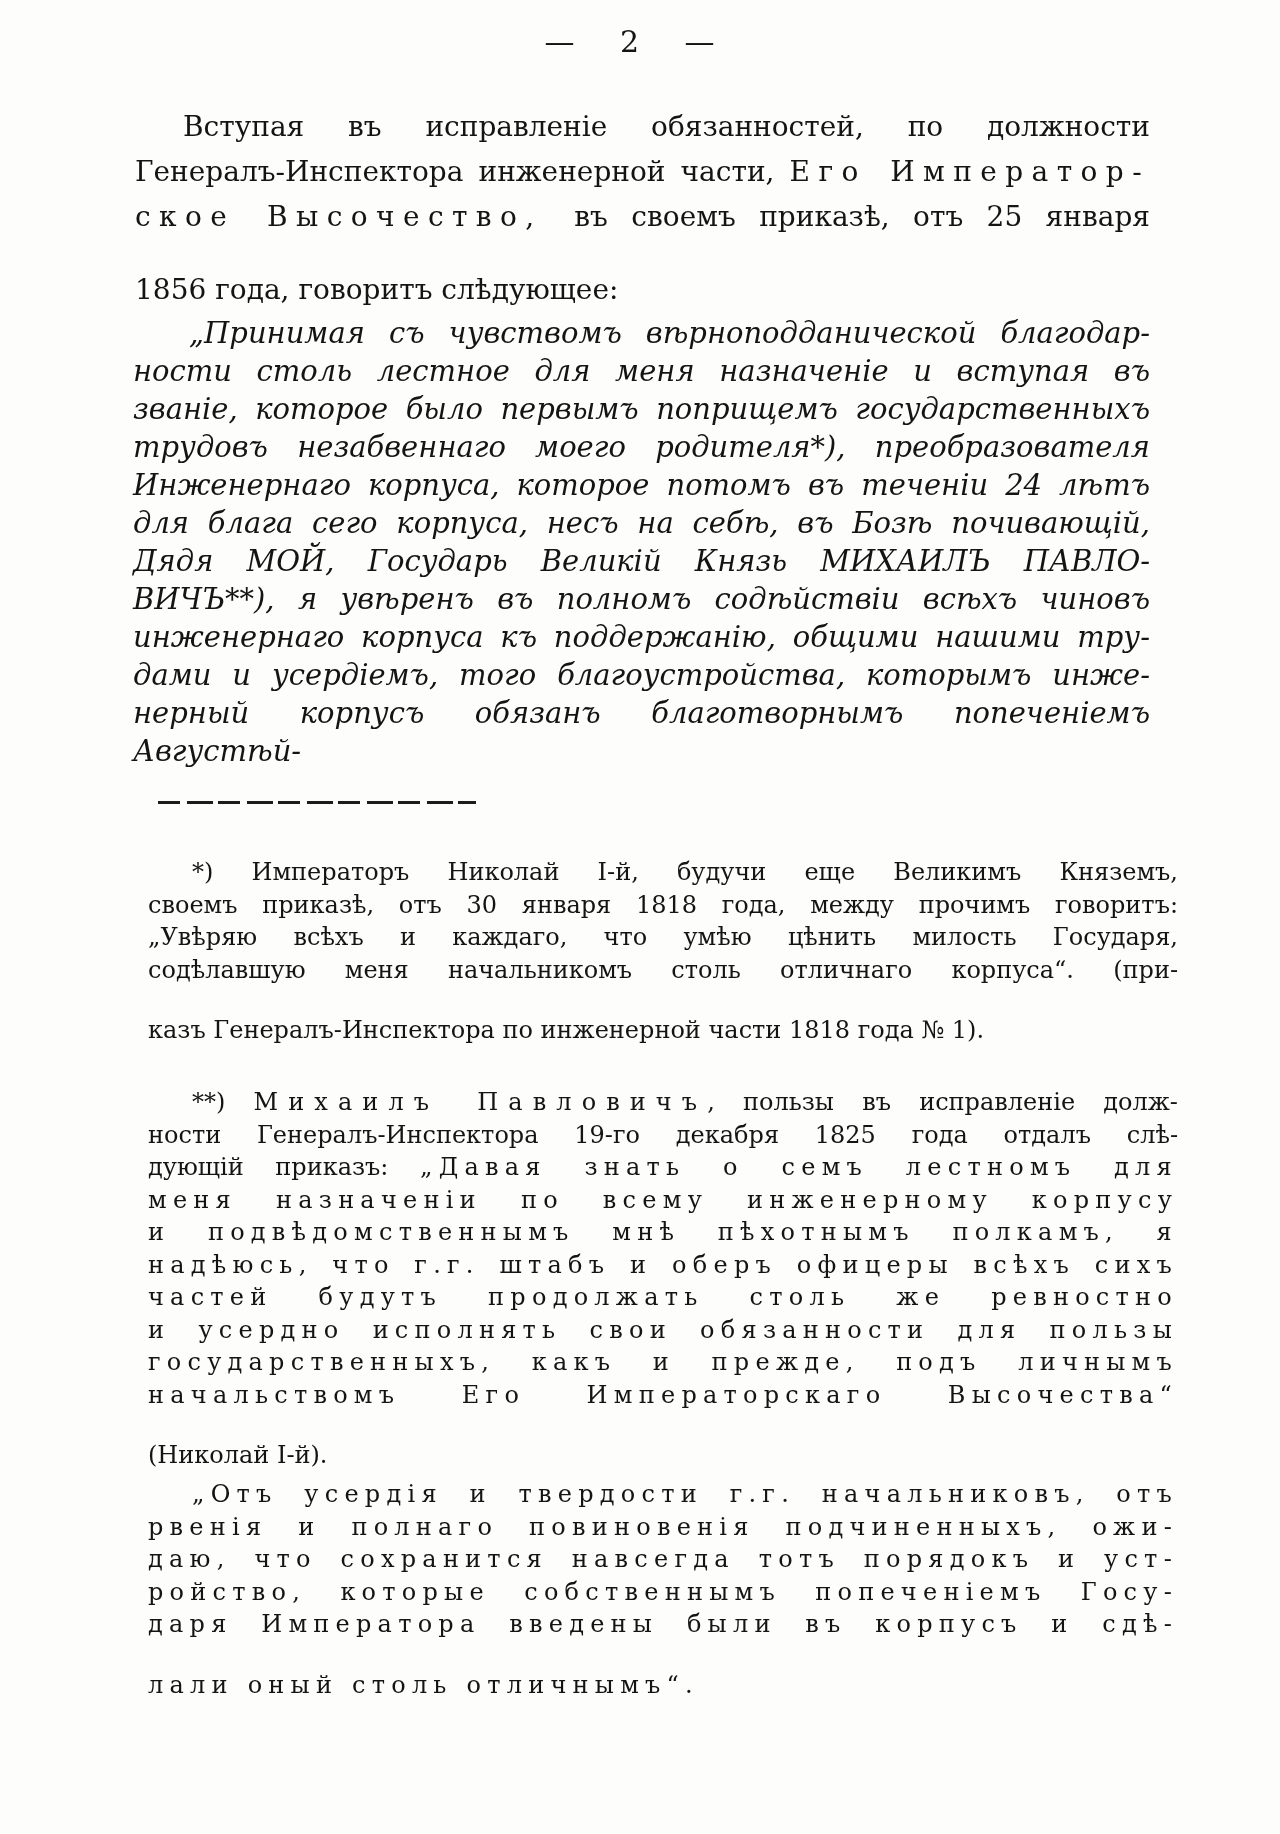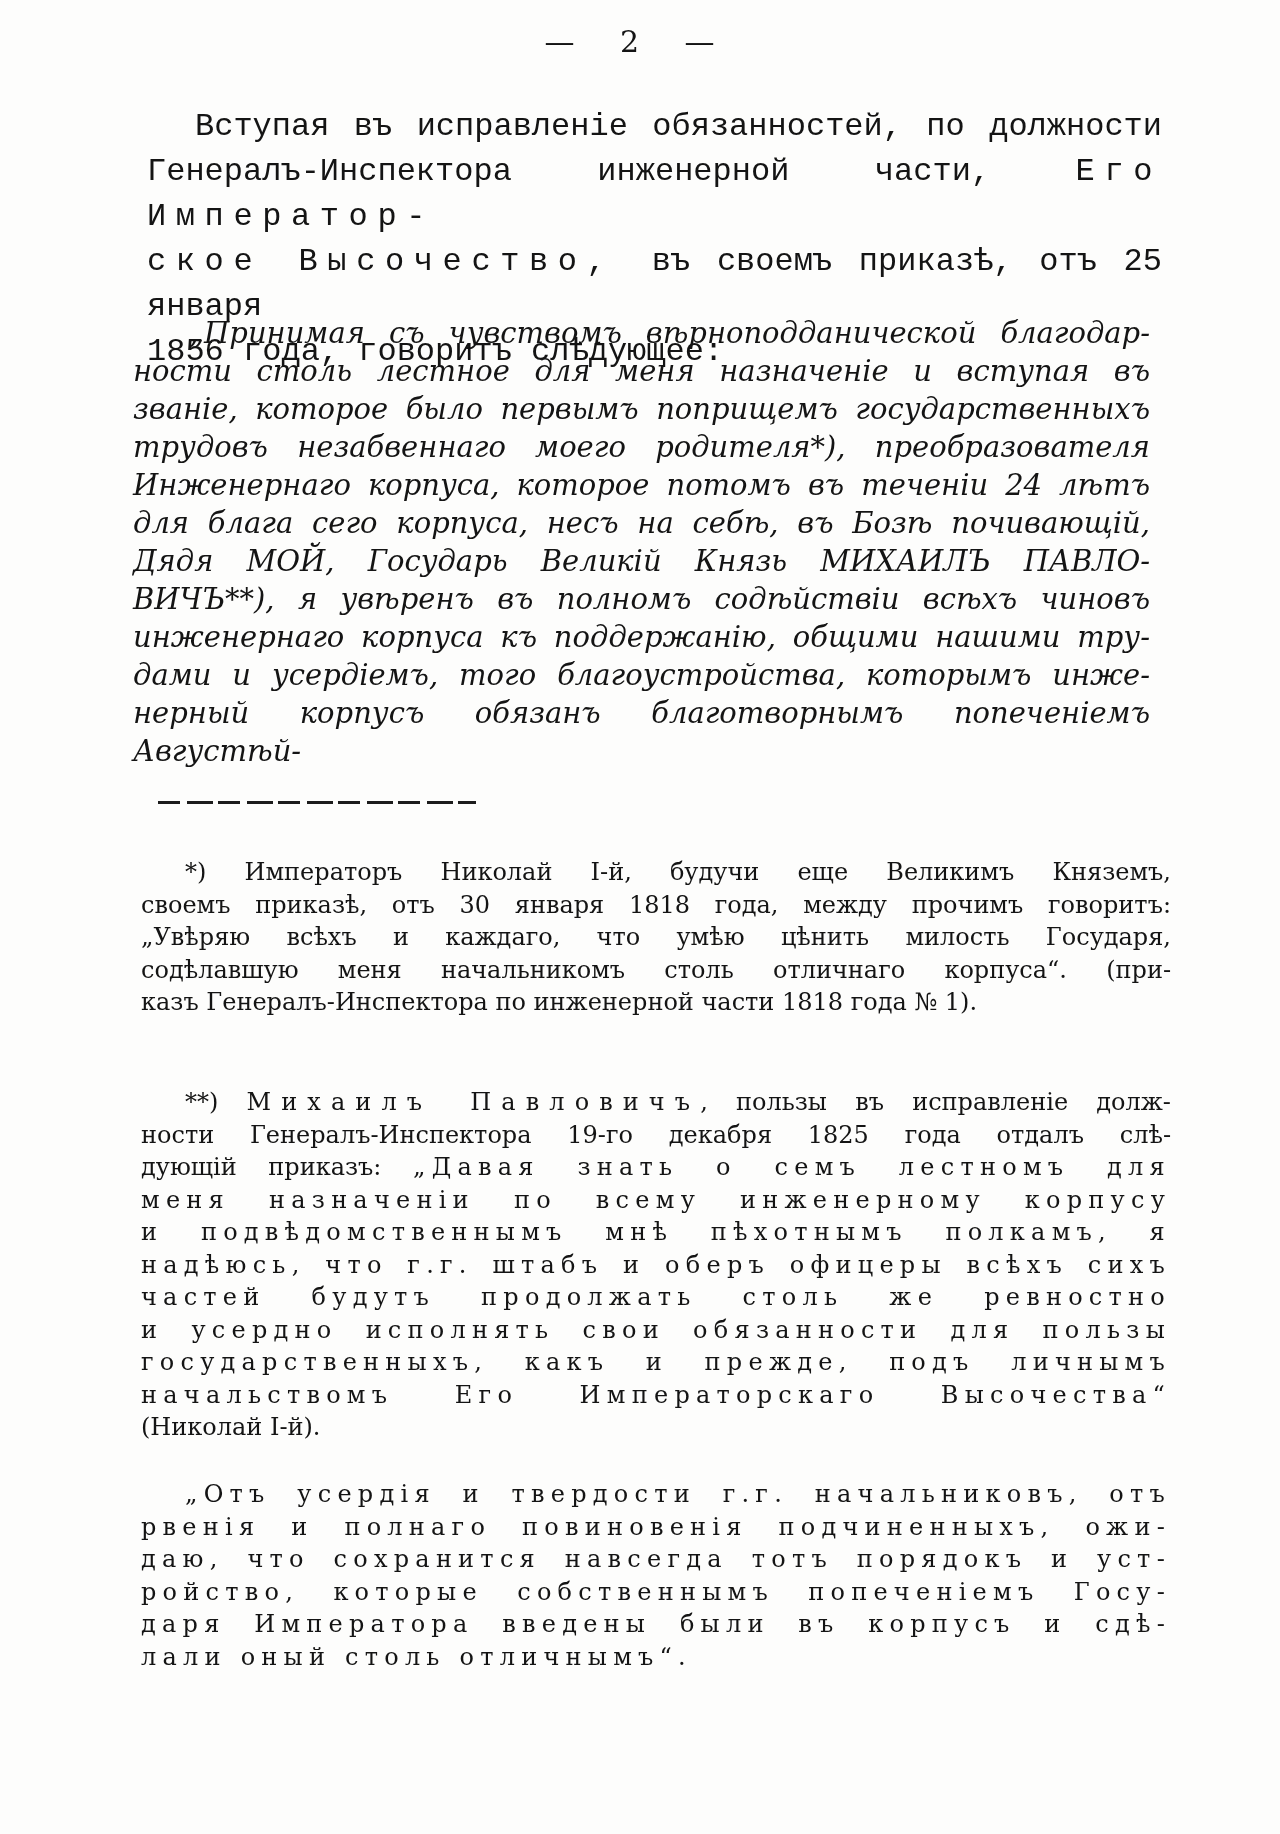--- a/index.html
+++ b/index.html
@@ -20,25 +20,25 @@
     text-align: center;
     font-size: 30px;
     word-spacing: 34px;
     letter-spacing: 1px;
   }
   .line {
     text-align: justify;
     min-height: 1em;
   }
   .fill { text-align-last: justify; }
-  .end  { text-align-last: left; }
+  .end  { text-align-last: left; margin-top: 28px; }
 
   .intro {
-    position: absolute; left: 147px; top: 104px; width: 1015px;
-    font-size: 32px; line-height: 45px; font-family: Liberation Mono, monospace;
+    position: absolute; left: 135px; top: 104px; width: 1015px;
+    font-size: 28px; line-height: 45px;
   }
   .intro .indent { text-indent: 48px; }
   .sp1 { letter-spacing: 0.30em; }
 
   .quote {
     position: absolute; left: 133px; top: 314px; width: 1017px;
     font-size: 29px; font-style: italic; line-height: 38px;
   }
   .quote .indent { text-indent: 56px; }
 
@@ -46,21 +46,21 @@
     position: absolute; left: 158px; top: 801px;
     width: 318px; height: 3px;
     background: repeating-linear-gradient(90deg,
       #1c1c1c 0px, #1c1c1c 22px,
       rgba(28,28,28,0) 22px, rgba(28,28,28,0) 29px,
       #1c1c1c 29px, #1c1c1c 55px,
       rgba(28,28,28,0) 55px, rgba(28,28,28,0) 60px);
   }
 
   .fn {
-    position: absolute; left: 141px; width: 1030px;
+    position: absolute; left: 148px; width: 1030px;
     font-size: 24px; line-height: 32.5px;
   }
   .fn .indent { text-indent: 44px; }
   .fn1 { top: 856px; }
   .fn2 { top: 1086px; }
   .fn3 { top: 1478px; }
   .sp2 { letter-spacing: 0.26em; }
   .spname { letter-spacing: 0.42em; }
 </style>
 </head>

